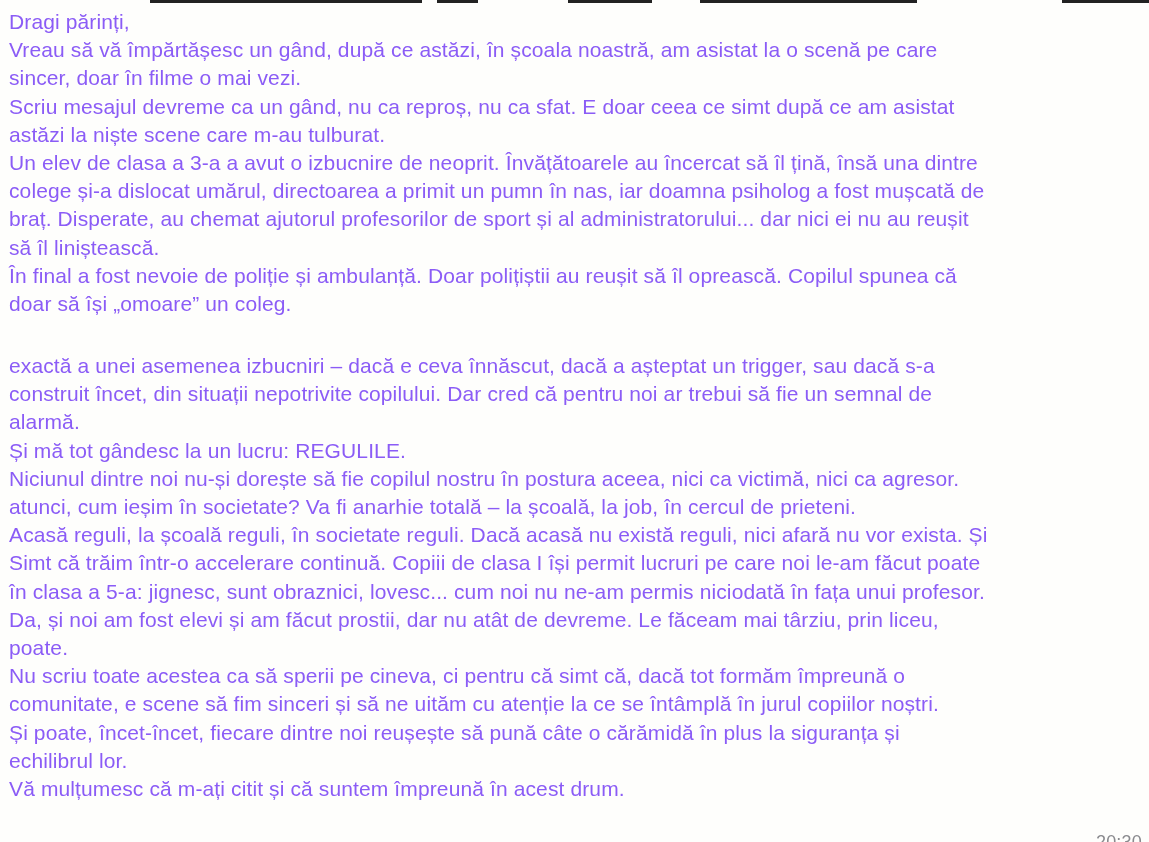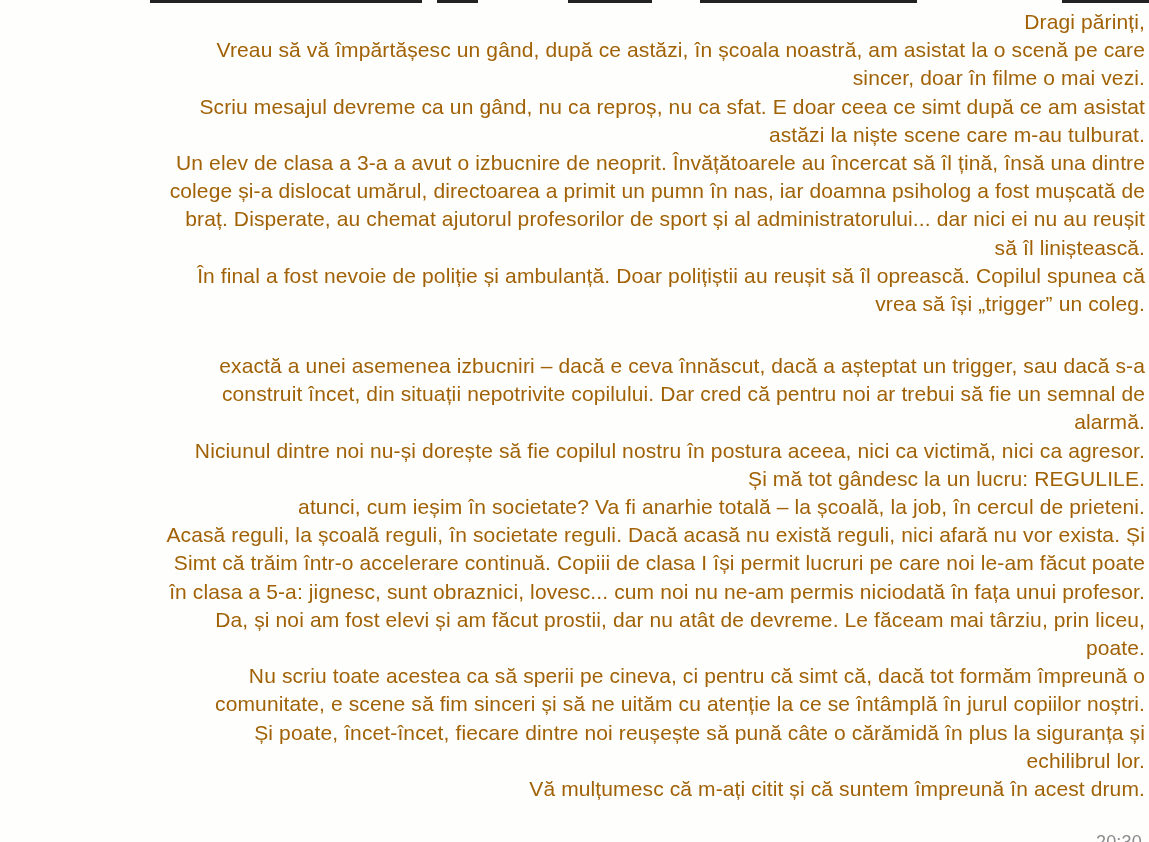--- a/index.html
+++ b/index.html
@@ -63,39 +63,39 @@
 <div id="screen" style="background: rgb(254, 254, 252);">
 
   <div id="top-remnant">
       <div class="remnant-segment" style="left: 150px; width: 272px; background: rgb(34, 34, 34);"></div>
       <div class="remnant-segment" style="left: 437px; width: 41px; background: rgb(34, 34, 34);"></div>
       <div class="remnant-segment" style="left: 568px; width: 84px; background: rgb(34, 34, 34);"></div>
       <div class="remnant-segment" style="left: 700px; width: 217px; background: rgb(34, 34, 34);"></div>
       <div class="remnant-segment" style="left: 1062px; width: 87px; background: rgb(34, 34, 34);"></div>
     </div>
 
-  <div id="message-body" style="color: #a16207; text-align: right;">
+  <div id="message-body" style="color: #8b5cf6;">
       <div class="line">Dragi părinți,</div>
       <div class="line">Vreau să vă împărtășesc un gând, după ce astăzi, în școala noastră, am asistat la o scenă pe care</div>
       <div class="line">sincer, doar în filme o mai vezi.</div>
       <div class="line">Scriu mesajul devreme ca un gând, nu ca reproș, nu ca sfat. E doar ceea ce simt după ce am asistat</div>
       <div class="line">astăzi la niște scene care m-au tulburat.</div>
       <div class="line">Un elev de clasa a 3-a a avut o izbucnire de neoprit. Învățătoarele au încercat să îl țină, însă una dintre</div>
       <div class="line">colege și-a dislocat umărul, directoarea a primit un pumn în nas, iar doamna psiholog a fost mușcată de</div>
       <div class="line">braț. Disperate, au chemat ajutorul profesorilor de sport și al administratorului... dar nici ei nu au reușit</div>
       <div class="line">să îl liniștească.</div>
       <div class="line">În final a fost nevoie de poliție și ambulanță. Doar polițiștii au reușit să îl oprească. Copilul spunea că</div>
-      <div class="line">vrea să își „trigger” un coleg.</div>
+      <div class="line">doar să își „omoare” un coleg.</div>
       <div class="line blank"></div>
       <div class="line blank"></div>
       <div class="line">exactă a unei asemenea izbucniri – dacă e ceva înnăscut, dacă a așteptat un trigger, sau dacă s-a</div>
       <div class="line">construit încet, din situații nepotrivite copilului. Dar cred că pentru noi ar trebui să fie un semnal de</div>
       <div class="line">alarmă.</div>
+      <div class="line">Și mă tot gândesc la un lucru: REGULILE.</div>
       <div class="line">Niciunul dintre noi nu-și dorește să fie copilul nostru în postura aceea, nici ca victimă, nici ca agresor.</div>
-      <div class="line">Și mă tot gândesc la un lucru: REGULILE.</div>
       <div class="line">atunci, cum ieșim în societate? Va fi anarhie totală – la școală, la job, în cercul de prieteni.</div>
       <div class="line">Acasă reguli, la școală reguli, în societate reguli. Dacă acasă nu există reguli, nici afară nu vor exista. Și</div>
       <div class="line">Simt că trăim într-o accelerare continuă. Copiii de clasa I își permit lucruri pe care noi le-am făcut poate</div>
       <div class="line">în clasa a 5-a: jignesc, sunt obraznici, lovesc... cum noi nu ne-am permis niciodată în fața unui profesor.</div>
       <div class="line">Da, și noi am fost elevi și am făcut prostii, dar nu atât de devreme. Le făceam mai târziu, prin liceu,</div>
       <div class="line">poate.</div>
       <div class="line">Nu scriu toate acestea ca să sperii pe cineva, ci pentru că simt că, dacă tot formăm împreună o</div>
       <div class="line">comunitate, e scene să fim sinceri și să ne uităm cu atenție la ce se întâmplă în jurul copiilor noștri.</div>
       <div class="line">Și poate, încet-încet, fiecare dintre noi reușește să pună câte o cărămidă în plus la siguranța și</div>
       <div class="line">echilibrul lor.</div>

